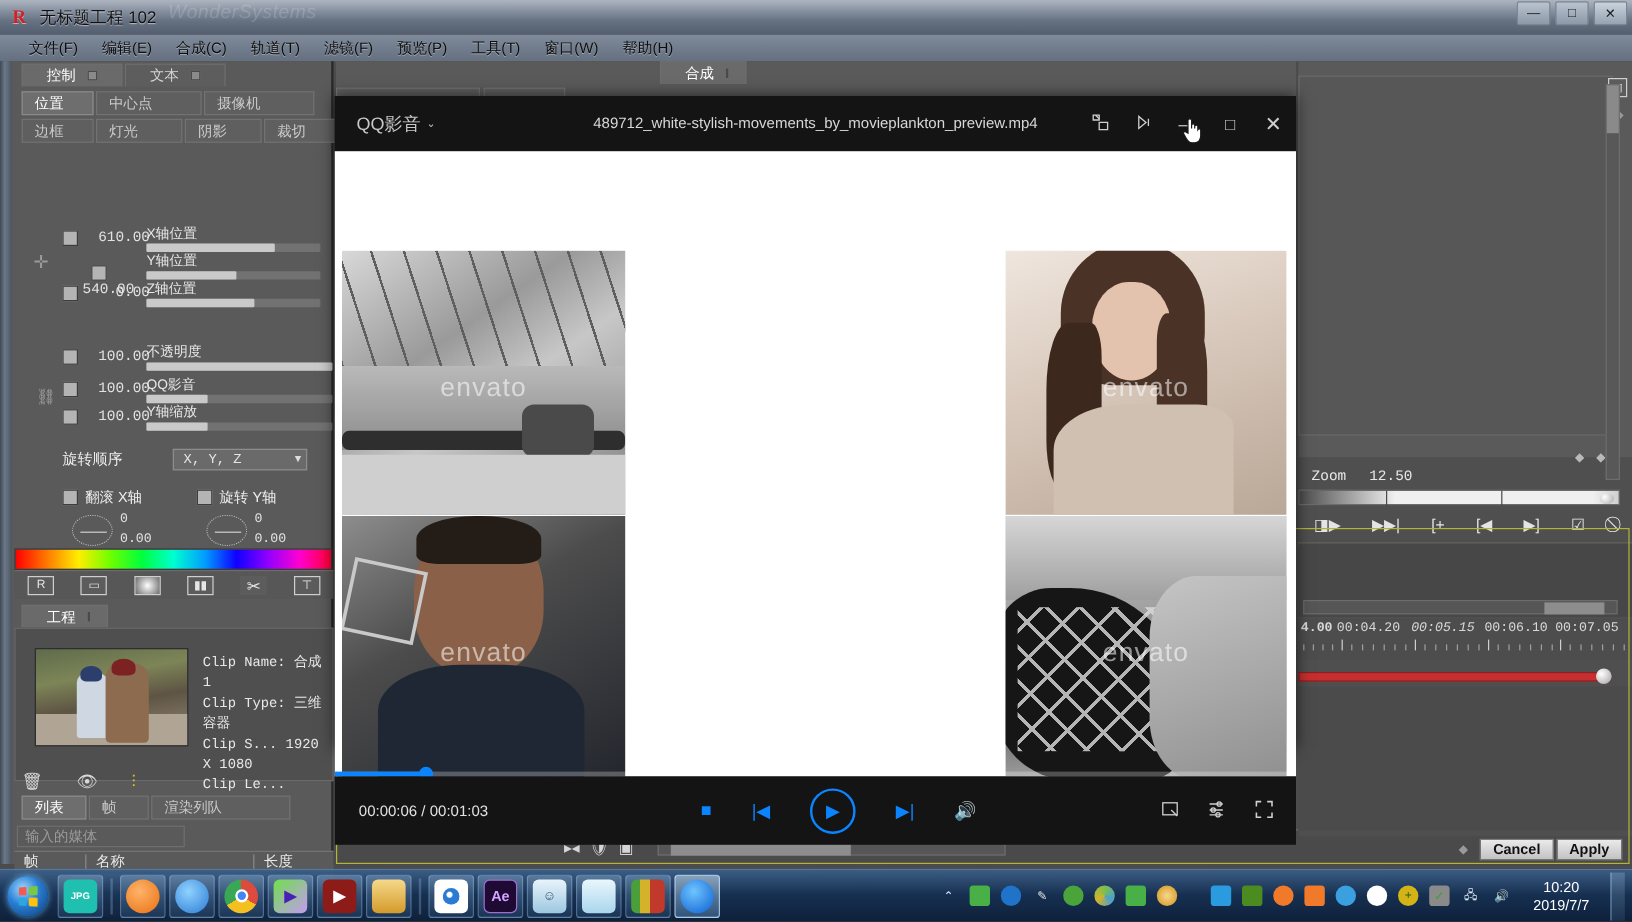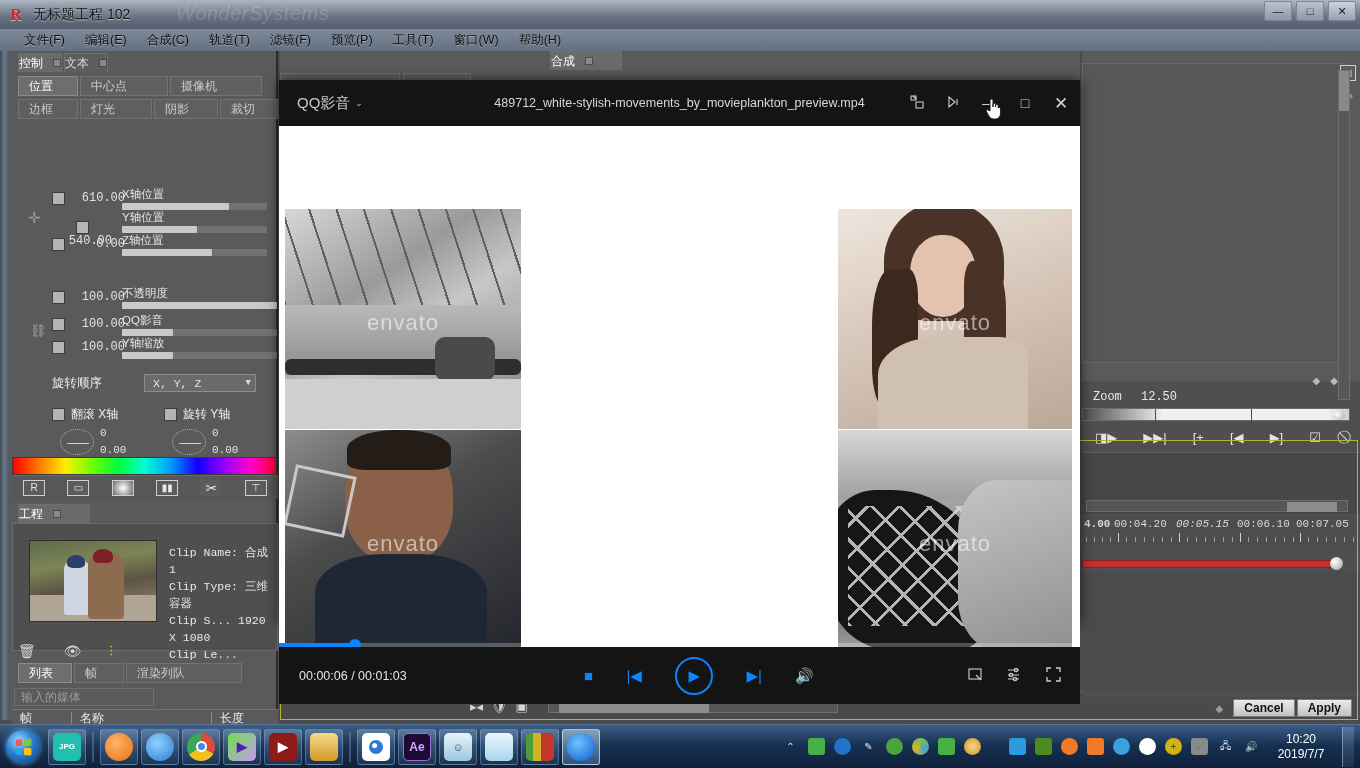--- a/index.html
+++ b/index.html
@@ -39,22 +39,22 @@
     text-shadow: 0 1px 0 rgba(255,255,255,.5);
     position: relative; z-index: 2;
   }
   .title-text {
     margin-left: 8px; font-size: 14px; color: #101010;
     text-shadow: 0 1px 1px rgba(255,255,255,.6);
     position: relative; z-index: 2;
   }
   .title-ghost {
     position: absolute; left: 140px; top: 2px;
-    font-size: 20px; color: rgba(255,255,255,0.16);
-    letter-spacing: .5px; font-style: italic; z-index: 1; margin-left: 36px;
+    font-size: 16px; color: rgba(255,255,255,0.16);
+    letter-spacing: .5px; font-style: italic; z-index: 1;
   }
   .win-btns { position: absolute; right: 4px; top: 1px; display: flex; gap: 4px; z-index: 3; }
   .win-btn {
     width: 28px; height: 20px; border: 1px solid #7d8794;
     background: linear-gradient(180deg,#b9c3d0,#8d99a8);
     border-radius: 2px; color: #1a1a1a; font-size: 11px;
     display: flex; align-items: center; justify-content: center;
   }
   .win-btn.close { background: linear-gradient(180deg,#c9d3dd,#97a3b2); }
 
@@ -75,21 +75,21 @@
     border-right: 2px solid #2a2a2a;
   }
   .lp-edge {
     position: absolute; left: 0; top: 0; width: 10px; height: 669px;
     background: linear-gradient(90deg,#3d4856,#6c7787 40%, #4b5561);
   }
   .tabrow { position: absolute; display: flex; gap: 2px; }
   .tab {
     height: 19px; background: #5d5d5d; border: 1px solid #6e6e6e;
     border-bottom: none; color: #d5d5d5; font-size: 12px;
-    display: flex; align-items: center; padding: 0 0;
+    display: flex; align-items: center; padding: 0 20px;
     white-space: nowrap;
   }
   .tab.active { background: #6a6a6a; color: #fff; }
   .tab .sq { width: 8px; height: 8px; background: #8a8a8a; margin-left: 10px; border: 1px solid #4a4a4a;}
   .subtab {
     height: 20px; background: #5f5f5f; border: 1px solid #727272;
     color: #c9c9c9; font-size: 12px; display:flex; align-items:center;
     padding: 0 10px; white-space: nowrap;
   }
   .subtab.active { background: #6e6e6e; color: #fff; border-color: #8a8a8a;}

